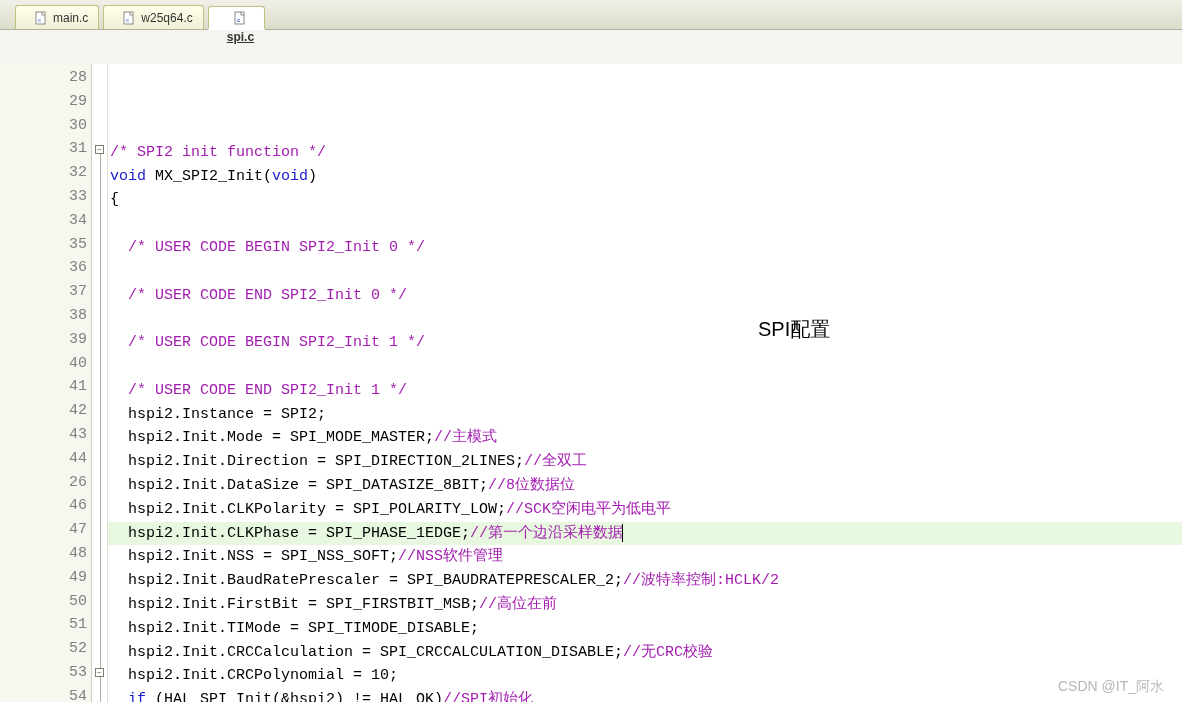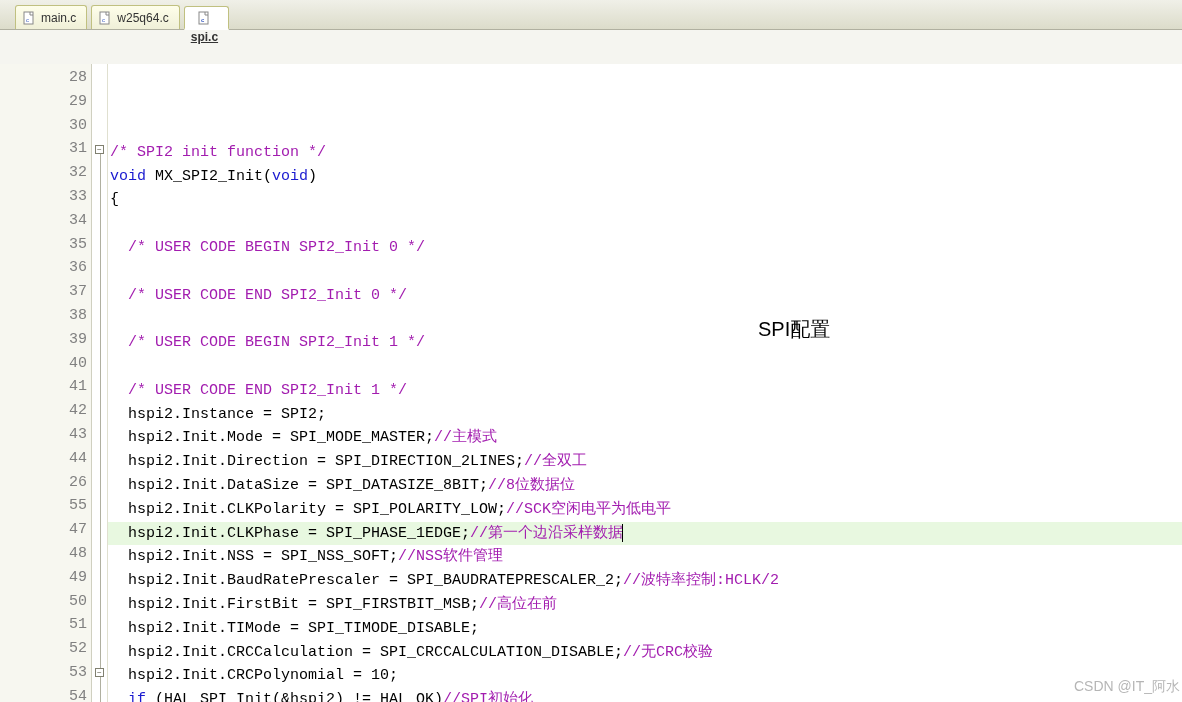--- a/index.html
+++ b/index.html
@@ -18,21 +18,21 @@
     background: #e8e8d8;
     background: linear-gradient(to bottom, #f0f0e8, #dcdcca);
     height: 30px;
     border-bottom: 1px solid #b0b0a0;
     padding-left: 15px;
   }
   .tab {
     display: flex;
     align-items: center;
     gap: 5px;
-    padding: 4px 10px 3px 6px;
+    padding: 4px 10px 3px 18px;
     background: linear-gradient(to bottom, #fefeea, #f0f0d8);
     border: 1px solid #c0c080;
     border-bottom: none;
     border-radius: 3px 3px 0 0;
     margin-right: 4px;
     font-family: Tahoma, Arial, sans-serif;
     font-size: 12px;
     color: #333;
     cursor: pointer;
     height: 24px;
@@ -124,21 +124,21 @@
   .c-text { color: #000000; }
   .annotation {
     position: absolute;
     color: #000000;
     font-family: "Microsoft YaHei", Arial, sans-serif;
     font-size: 20px;
     font-weight: 500;
   }
   .watermark {
     position: absolute;
-    right: 2px;
+    right: 18px;
     bottom: 6px;
     color: rgba(120,120,120,0.55);
     font-family: Arial, sans-serif;
     font-size: 14px;
     pointer-events: none;
   }
   .caret {
     display: inline-block;
     width: 1px;
     height: 18px;
@@ -196,21 +196,21 @@
       <div class="ln">36</div>
       <div class="ln">37</div>
       <div class="ln">38</div>
       <div class="ln">39</div>
       <div class="ln">40</div>
       <div class="ln">41</div>
       <div class="ln">42</div>
       <div class="ln">43</div>
       <div class="ln">44</div>
       <div class="ln">26</div>
-      <div class="ln">55</div>
+      <div class="ln">46</div>
       <div class="ln">47</div>
       <div class="ln">48</div>
       <div class="ln">49</div>
       <div class="ln">50</div>
       <div class="ln">51</div>
       <div class="ln">52</div>
       <div class="ln">53</div>
       <div class="ln">54</div>
       <div class="ln">55</div>
     </div>

